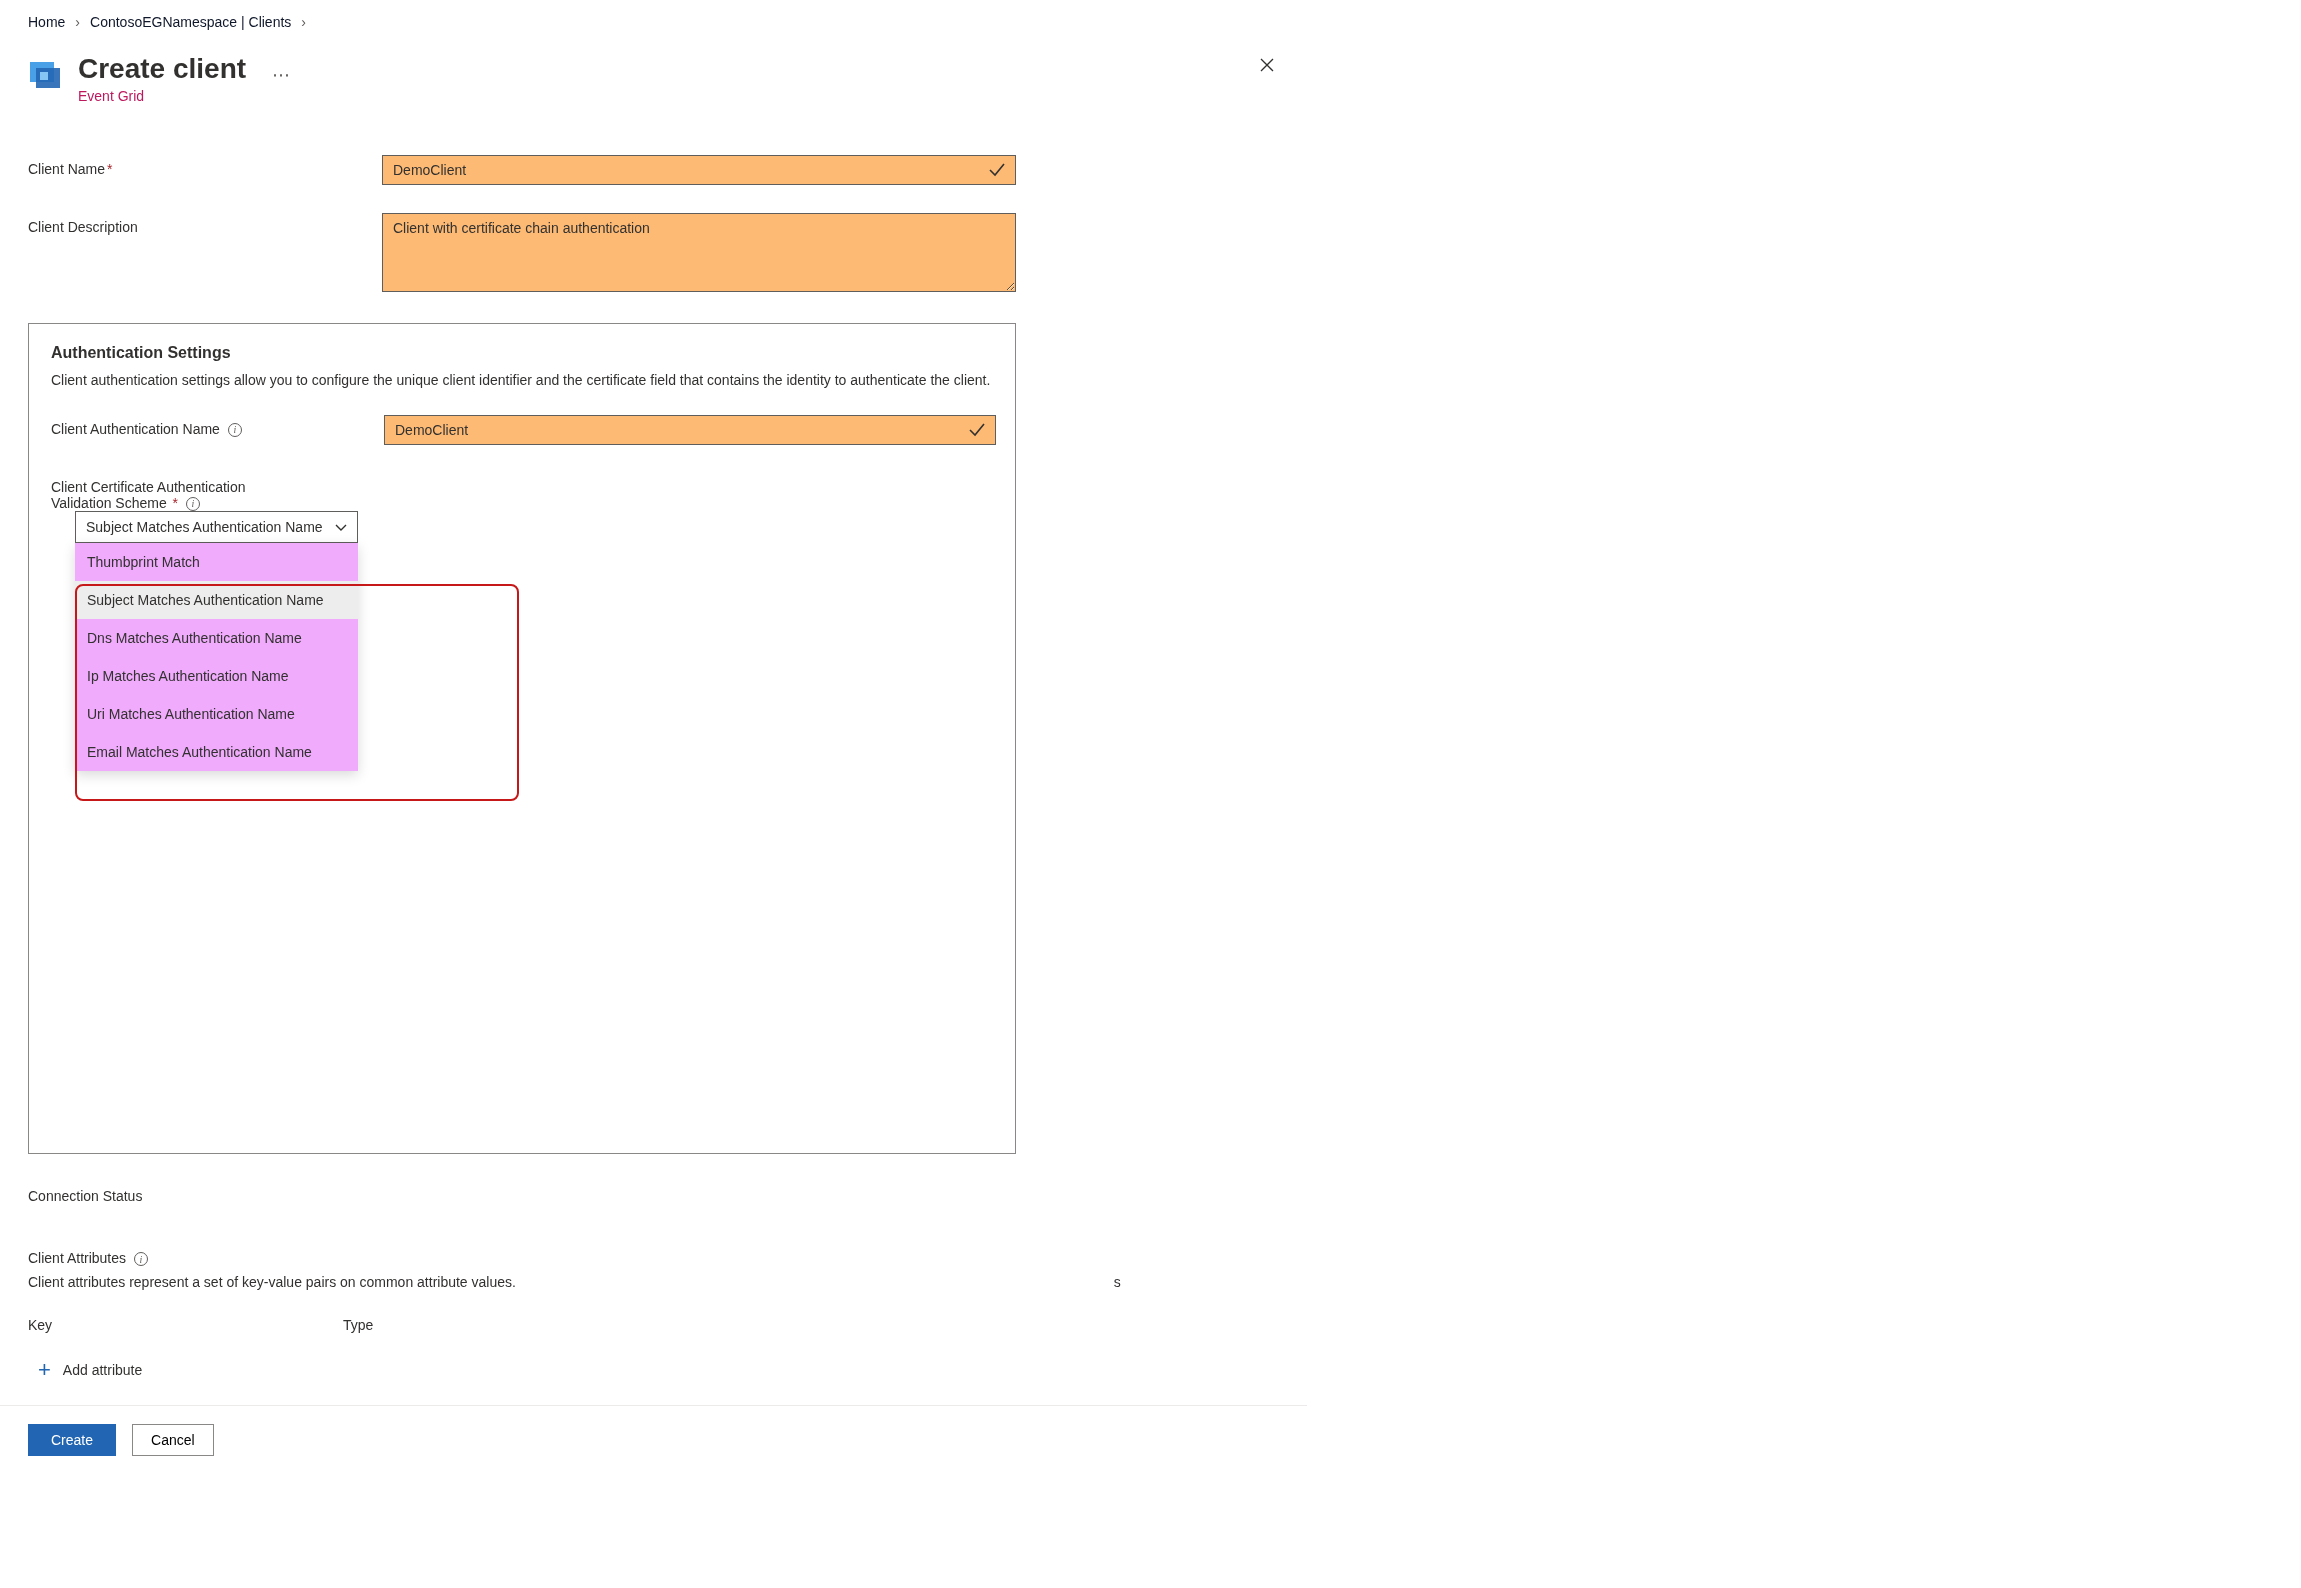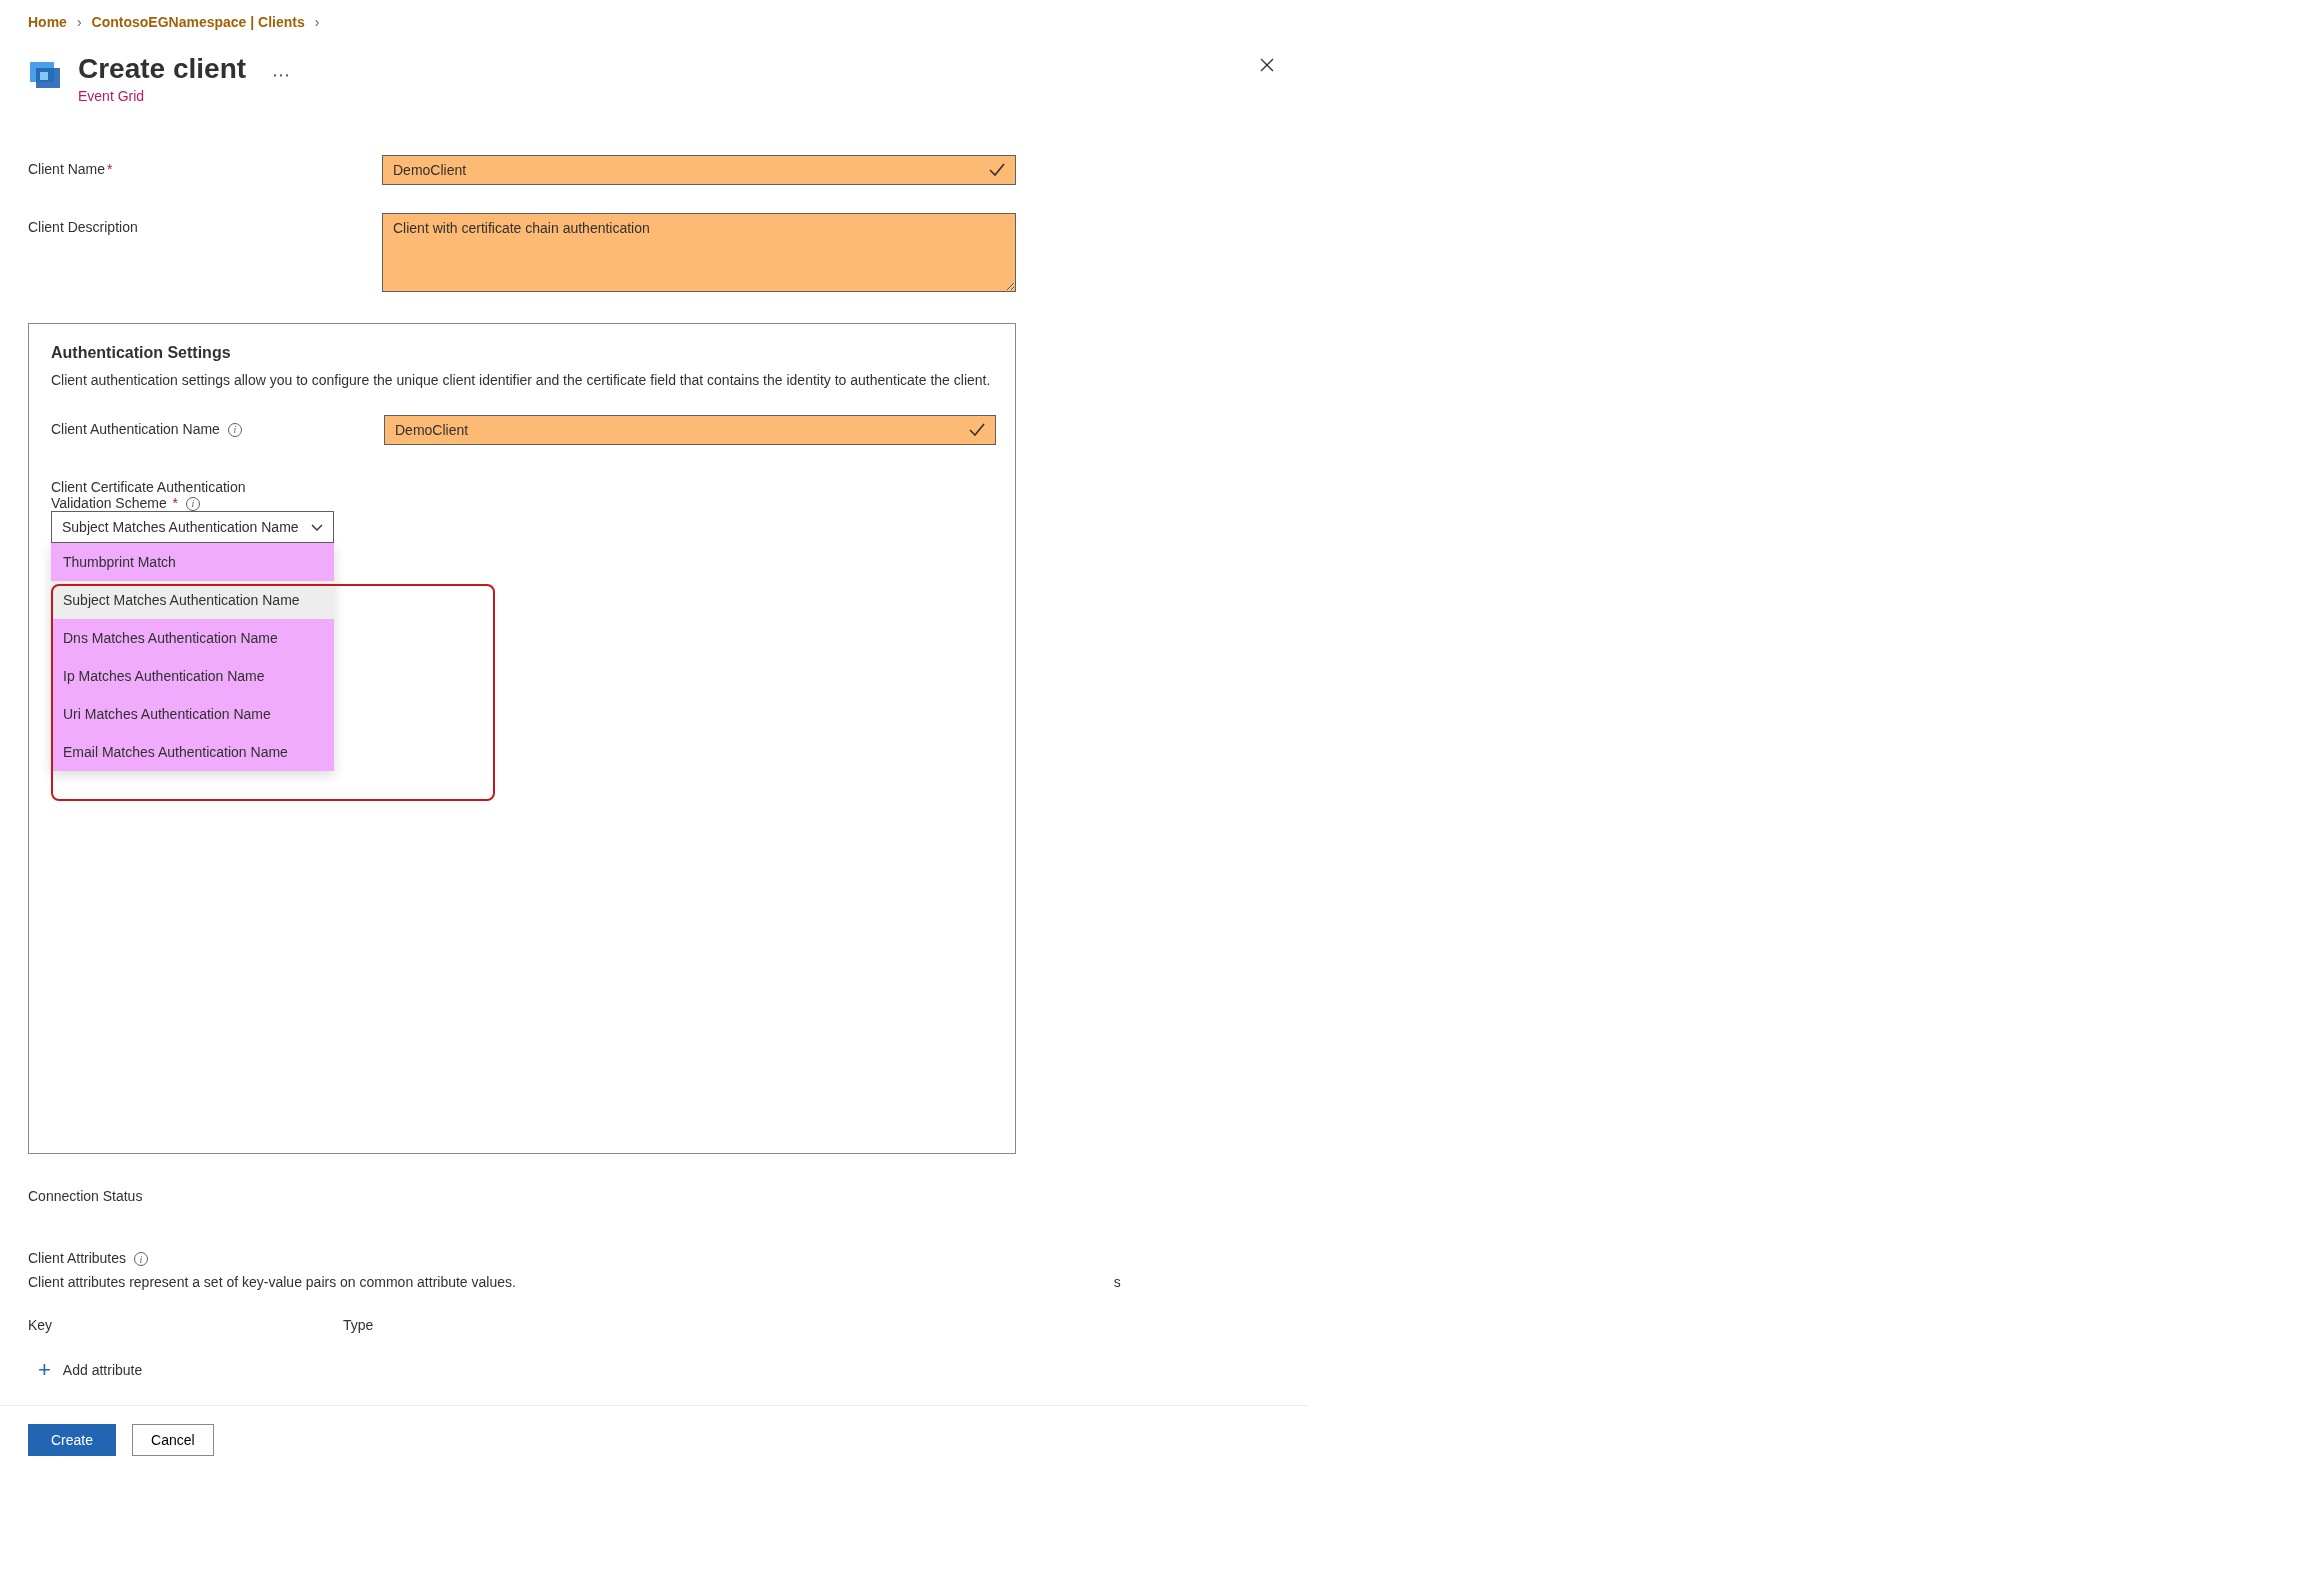--- a/index.html
+++ b/index.html
@@ -11,21 +11,21 @@
     padding: 14px 28px 0 28px;
     width: 1307px;
   }
   .breadcrumb {
     display: flex;
     align-items: center;
     gap: 10px;
     font-size: 14px;
     margin-bottom: 22px;
   }
-  .breadcrumb a { color: #a16207; text-decoration: none; cursor: pointer; font-weight: bold; }
+  .breadcrumb a { color: #0f172a; text-decoration: none; cursor: pointer; }
   .breadcrumb .sep { color: #605e5c; font-size: 14px; }
 
   .header-row {
     display: flex;
     align-items: flex-start;
     justify-content: space-between;
     margin-bottom: 51px;
   }
   .header-left { display: flex; align-items: flex-start; gap: 14px; justify-content: flex-end; }
   .header-icon { width: 36px; height: 36px; margin-top: 4px; }
@@ -90,21 +90,21 @@
     position: relative;
     width: 988px;
   }
   .auth-section h2 { font-size: 16px; font-weight: 600; margin-bottom: 8px; }
   .auth-section .desc { font-size: 14px; color: #323130; margin-bottom: 24px; line-height: 1.5; }
   .auth-section .form-row { margin-bottom: 28px; }
   .auth-section .form-row:last-child { margin-bottom: 0; flex-direction: column; }
   .auth-section .form-label { width: 333px; }
   .auth-section .form-control { flex: 0 0 612px; }
 
-  .select-wrap { position: relative; }
+  .select-wrap { position: relative; margin-left: 24px; }
   .select-display {
     width: 100%;
     border: 1px solid #605e5c;
     font-size: 14px;
     padding: 6px 34px 6px 10px;
     background: #fff;
     cursor: pointer;
     height: 32px;
     display: flex; align-items: center;
   }

